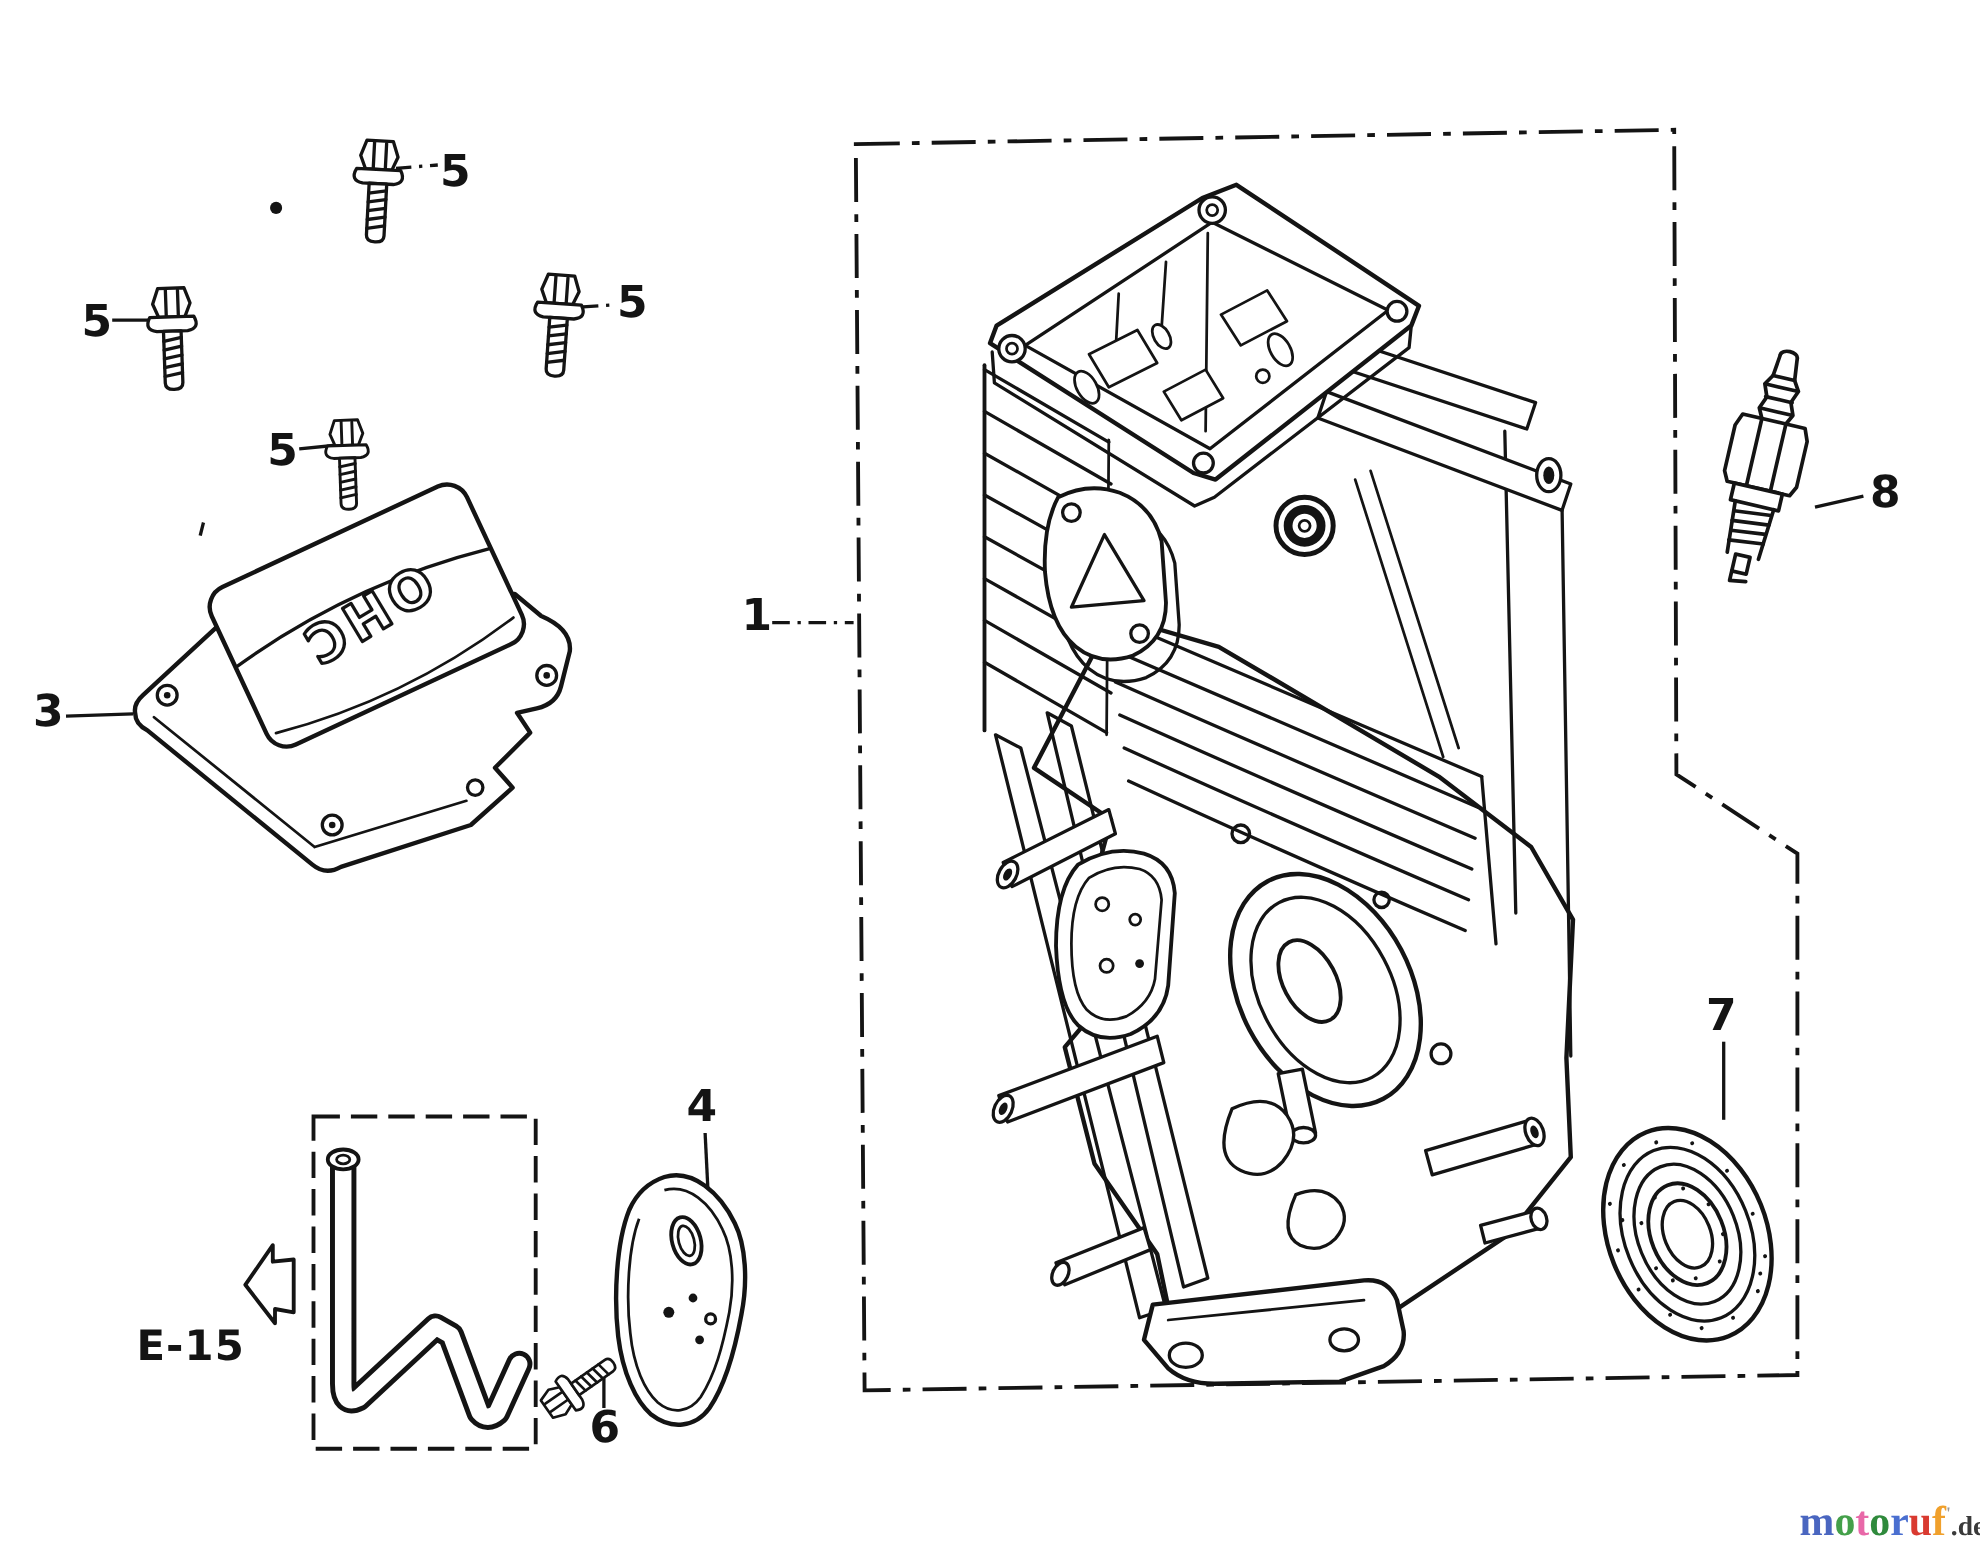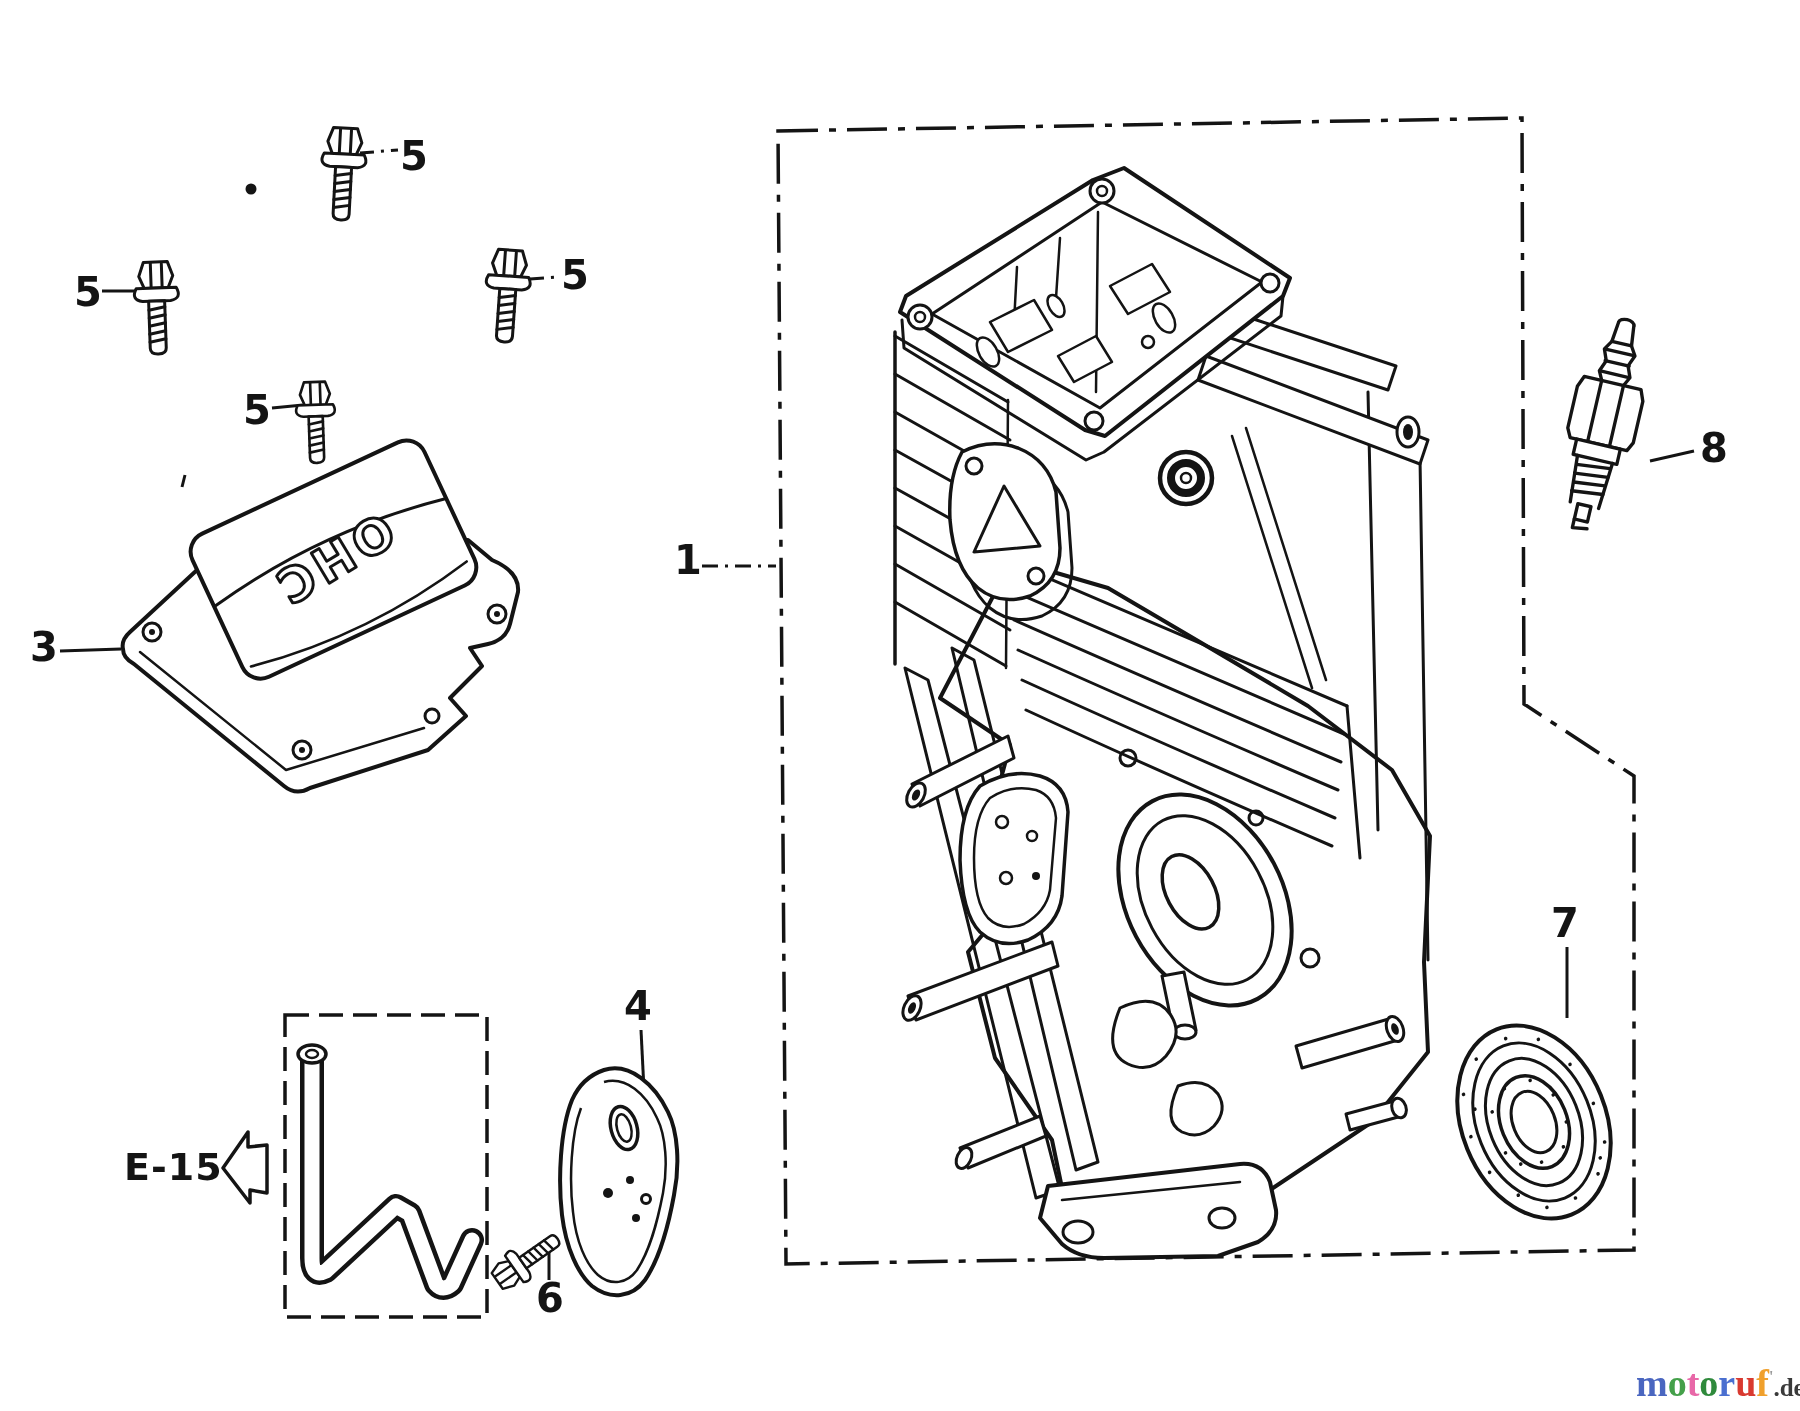--- a/index.html
+++ b/index.html
@@ -295,19 +295,19 @@
 <div class="plabel" id="lbl-1" style="left:674px;top:540px;">1</div>
 <div class="plabel" id="lbl-3" style="left:30px;top:627px;">3</div>
 <div class="plabel" id="lbl-4" style="left:624px;top:986px;">4</div>
 <div class="plabel" id="lbl-5a" style="left:400px;top:136px;">5</div>
 <div class="plabel" id="lbl-5b" style="left:74px;top:272px;">5</div>
 <div class="plabel" id="lbl-5c" style="left:561px;top:255px;">5</div>
 <div class="plabel" id="lbl-5d" style="left:243px;top:390px;">5</div>
 <div class="plabel" id="lbl-6" style="left:536px;top:1278px;">6</div>
 <div class="plabel" id="lbl-7" style="left:1551px;top:903px;">7</div>
 <div class="plabel" id="lbl-8" style="left:1700px;top:428px;">8</div>
-<div class="plabel" id="lbl-e15" style="left:124px;top:1148px;">E-15</div>
+<div class="plabel" id="lbl-e15" style="left:124px;top:1204px;">E-15</div>
 
 <div id="watermark">
   <span style="color: rgb(74, 102, 192);">m</span><span style="color: rgb(68, 160, 74);">o</span><span style="color: rgb(232, 104, 168);">t</span><span style="color: rgb(47, 138, 60);">o</span><span style="color: rgb(74, 111, 208);">r</span><span style="color: rgb(217, 58, 48);">u</span><span style="color: rgb(240, 160, 44);">f</span><span class="tick">'</span><span class="suffix" style="color: rgb(58, 58, 58);">.de</span>
 </div>
 
 </div>
 
 </body></html>

